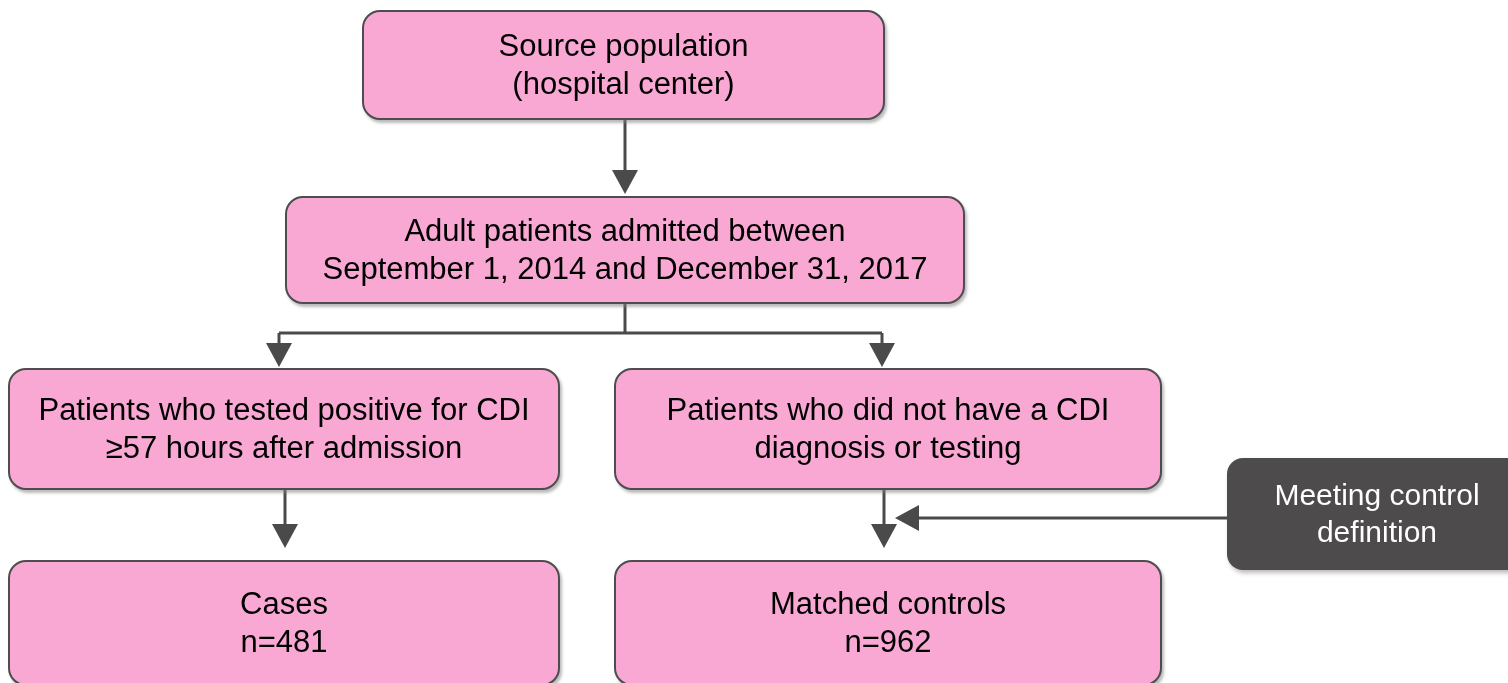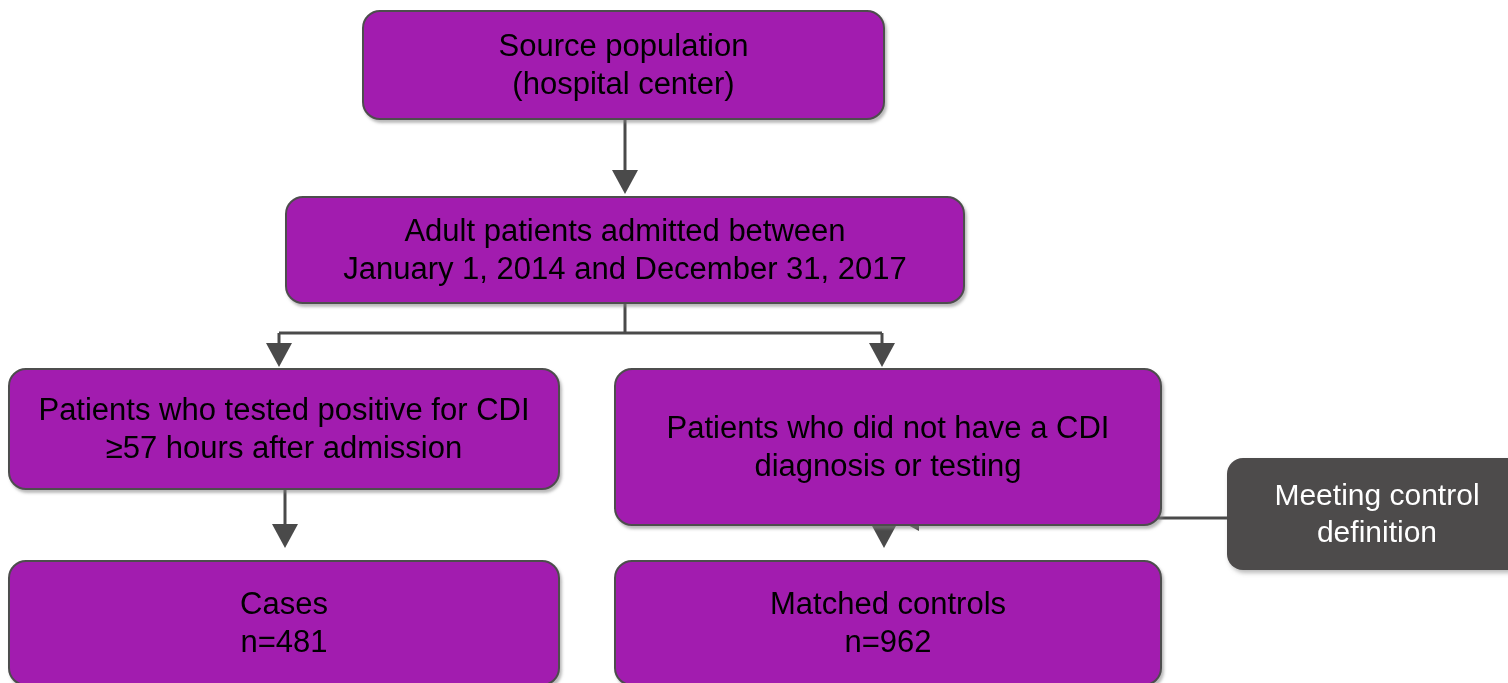--- a/index.html
+++ b/index.html
@@ -23,21 +23,21 @@
     position: absolute;
     box-sizing: border-box;
     display: flex;
     align-items: center;
     justify-content: center;
     text-align: center;
     line-height: 1.22;
     white-space: pre-line;
   }
   .node.light {
-    background: #a21caf;
+    background: #f9a8d4;
     border: 2px solid #4d4d4d;
     border-radius: 18px;
     color: #000000;
     font-size: 31px;
     font-weight: 400;
     box-shadow: 2px 3px 3px rgba(130,130,130,0.55);
   }
   .node.dark {
     background: #4d4b4b;
     border: none;
@@ -104,26 +104,26 @@
     <g>
       <path class="edge-line" d="M1227,518 L915,518"></path>
       <polygon class="edge-head" points="895,518 919,505 919,531"></polygon>
     </g>
   </svg>
 
   <div class="node light" style="left:362px; top:10px; width:523px; height:110px;">Source population
 (hospital center)</div>
 
   <div class="node light" style="left:285px; top:196px; width:680px; height:108px;">Adult patients admitted between
-January 1, 2014 and December 31, 2017</div>
+September 1, 2014 and December 31, 2017</div>
 
   <div class="node light" style="left:8px; top:368px; width:552px; height:122px;">Patients who tested positive for CDI
 ≥57 hours after admission</div>
 
-  <div class="node light" style="left:614px; top:368px; width:548px; height:158px;">Patients who did not have a CDI
+  <div class="node light" style="left:614px; top:368px; width:548px; height:122px;">Patients who did not have a CDI
 diagnosis or testing</div>
 
   <div class="node dark" style="left:1227px; top:458px; width:300px; height:112px;">Meeting control
 definition</div>
 
   <div class="node light" style="left:8px; top:560px; width:552px; height:126px;">Cases
 n=481</div>
 
   <div class="node light" style="left:614px; top:560px; width:548px; height:126px;">Matched controls
 n=962</div>

